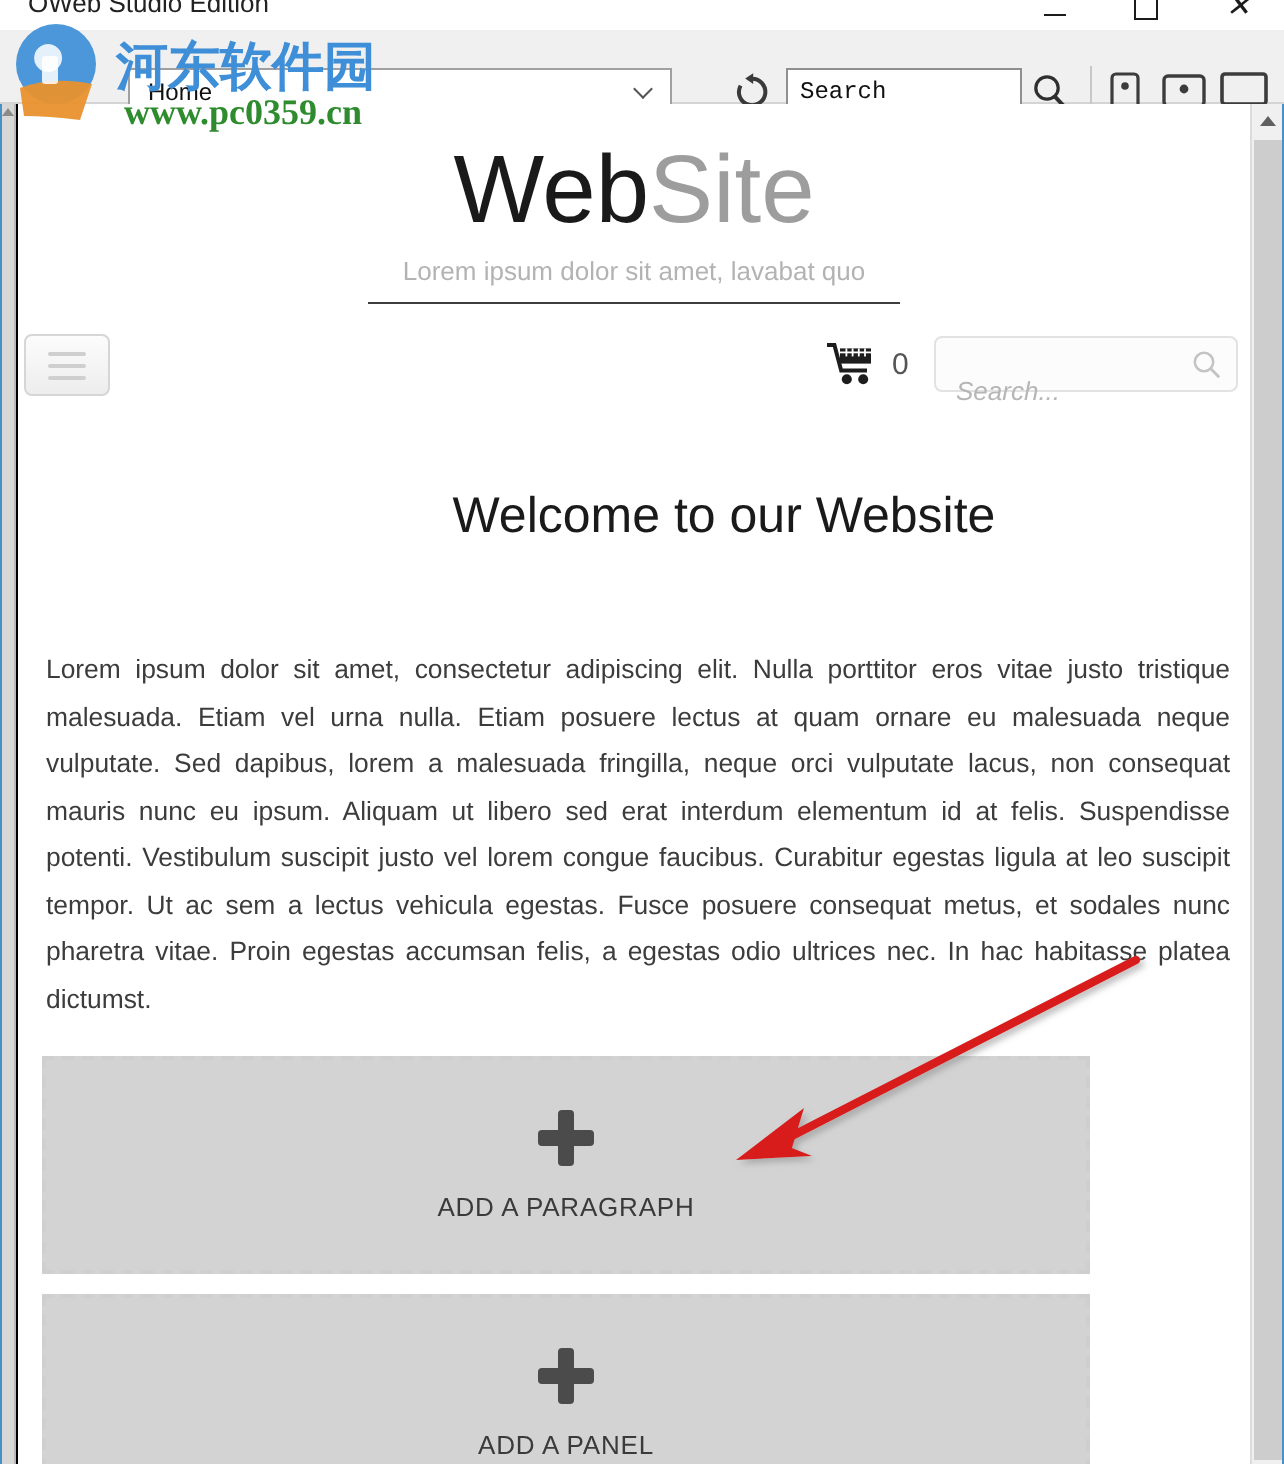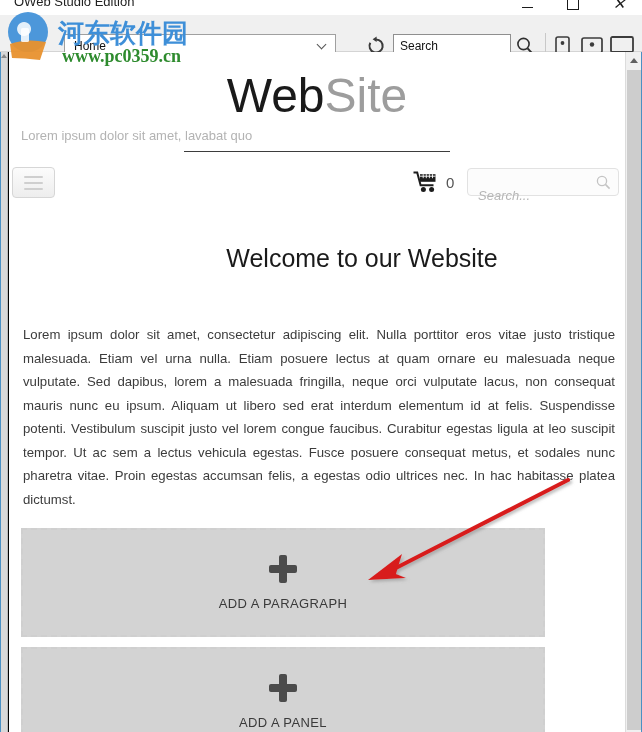--- a/index.html
+++ b/index.html
@@ -135,21 +135,21 @@
     left: 393px;
     top: 19px;
     width: 118px;
     height: 23px;
     background: #ffffff;
     border: 1px solid #8f8f8f;
     box-sizing: border-box;
     font-size: 12px;
     color: #111;
     padding-left: 6px;
-    font-family: Liberation Sans, sans-serif;
+    font-family: Liberation Mono, monospace;
     outline: none;
   }
   .search-box::placeholder { color: #222; opacity: 1; }
   .search-go {
     position: absolute;
     left: 514px;
     top: 20px;
     width: 22px;
     height: 22px;
     cursor: pointer;
@@ -271,24 +271,23 @@
     line-height: 1;
   }
   .site-title .w1 { color: #1a1a1a; }
   .site-title .w2 { color: #9d9d9d; }
 
   .site-tagline {
     position: absolute;
     left: 0;
     top: 76px;
     width: 616px;
-    text-align: left;
+    text-align: center;
     font-size: 13px;
     color: #b3b3b3;
-    padding-left: 12px;
   }
   .header-rule {
     position: absolute;
     left: 175px;
     top: 99px;
     width: 266px;
     height: 1px;
     background: #3d3d3d;
   }
 

